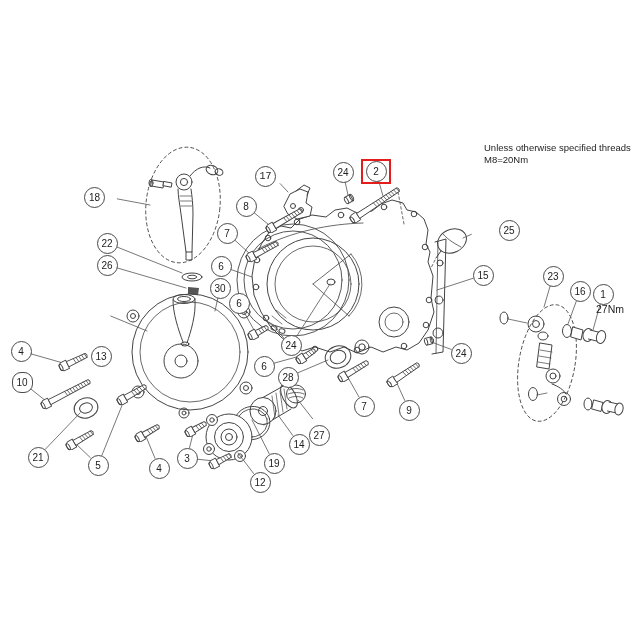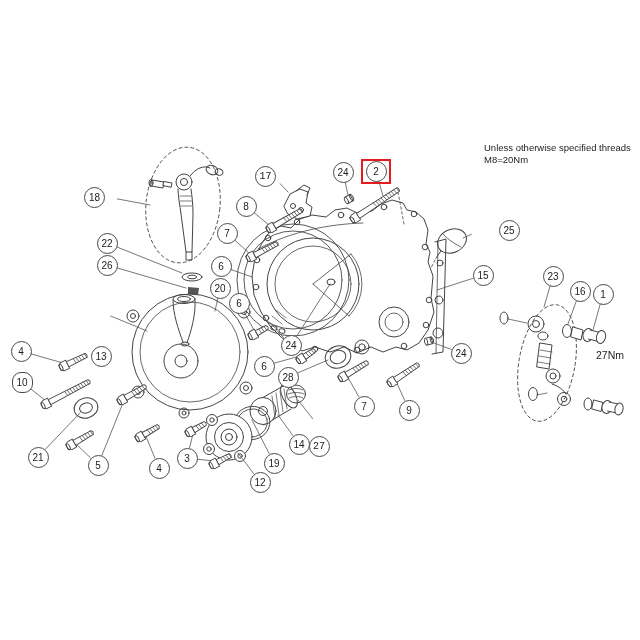--- a/index.html
+++ b/index.html
@@ -15,21 +15,21 @@
     border:1.4px solid #4a4a4a;border-radius:50%;background:#ffffff;
     display:flex;align-items:center;justify-content:center;
     font-size:10px;color:#222;z-index:3;cursor:pointer;
   }
   .highlight-box{
     position:absolute;width:30px;height:25px;box-sizing:border-box;
     border:2.6px solid #e51c1c;background:transparent;z-index:4;pointer-events:none;
   }
   .note{position:absolute;color:#1d1d1d;z-index:2;}
   #thread-note{left:484px;top:142px;font-size:9.5px;line-height:11.5px;white-space:nowrap;}
-  #torque-note{left:596px;top:303px;font-size:10.5px;margin-top:46px;}
+  #torque-note{left:596px;top:303px;font-size:10.5px;}
 </style>
 </head>
 <body>
 
 <div id="stage">
 
   <svg id="artwork" width="640" height="640" viewBox="0 0 640 640">
     <g stroke="#444" fill="none" stroke-width="1" stroke-linejoin="round" stroke-linecap="round">
 
       <ellipse cx="183" cy="205" rx="37" ry="58" transform="rotate(6 183 205)" stroke-dasharray="3 3" stroke-width="0.9"></ellipse>
@@ -361,29 +361,29 @@
       <div class="callout" style="left: 90.5px; top: 301.5px; margin-top: 44px;">13</div>
       <div class="callout" style="left: 10.5px; top: 340.5px;">4</div>
       <div class="callout" style="left: 11.5px; top: 371.5px; border-radius: 9px;">10</div>
       <div class="callout" style="left: 27.5px; top: 446.5px;">21</div>
       <div class="callout" style="left: 87.5px; top: 454.5px;">5</div>
       <div class="callout" style="left: 148.5px; top: 457.5px;">4</div>
       <div class="callout" style="left: 176.5px; top: 447.5px;">3</div>
       <div class="callout" style="left: 249.5px; top: 471.5px;">12</div>
       <div class="callout" style="left: 263.5px; top: 452.5px;">19</div>
       <div class="callout" style="left: 288.5px; top: 433.5px;">14</div>
-      <div class="callout" style="left: 308.5px; top: 436px; font-family: Liberation Mono, monospace;">27</div>
+      <div class="callout" style="left: 308.5px; top: 425px;">27</div>
       <div class="callout" style="left: 277.5px; top: 366.5px;">28</div>
       <div class="callout" style="left: 253.5px; top: 355.5px;">6</div>
       <div class="callout" style="left: 353.5px; top: 395.5px;">7</div>
       <div class="callout" style="left: 398.5px; top: 399.5px;">9</div>
       <div class="callout" style="left: 280.5px; top: 334.5px;">24</div>
       <div class="callout" style="left: 450.5px; top: 342.5px;">24</div>
       <div class="callout" style="left: 228.5px; top: 292.5px;">6</div>
-      <div class="callout" style="left: 209.5px; top: 277.5px;">20</div>
+      <div class="callout" style="left: 209.5px; top: 277.5px;">30</div>
       <div class="callout" style="left: 210.5px; top: 255.5px;">6</div>
       <div class="callout" style="left: 216.5px; top: 222.5px;">7</div>
       <div class="callout" style="left: 235.5px; top: 195.5px;">8</div>
       <div class="callout" style="left: 255px; top: 165.5px; font-family: Liberation Mono, monospace;">17</div>
       <div class="callout" style="left: 332.5px; top: 161.5px;">24</div>
       <div class="callout" style="left: 365.5px; top: 160.5px;">2</div>
       <div class="highlight-box" style="border-color: rgb(229, 28, 28); left: 361px; top: 158.5px;"></div>
       <div class="callout" style="left: 470.5px; top: 219.5px; margin-left: 28px;">25</div>
       <div class="callout" style="left: 472.5px; top: 264.5px;">15</div>
       <div class="callout" style="left: 542.5px; top: 265.5px;">23</div>

